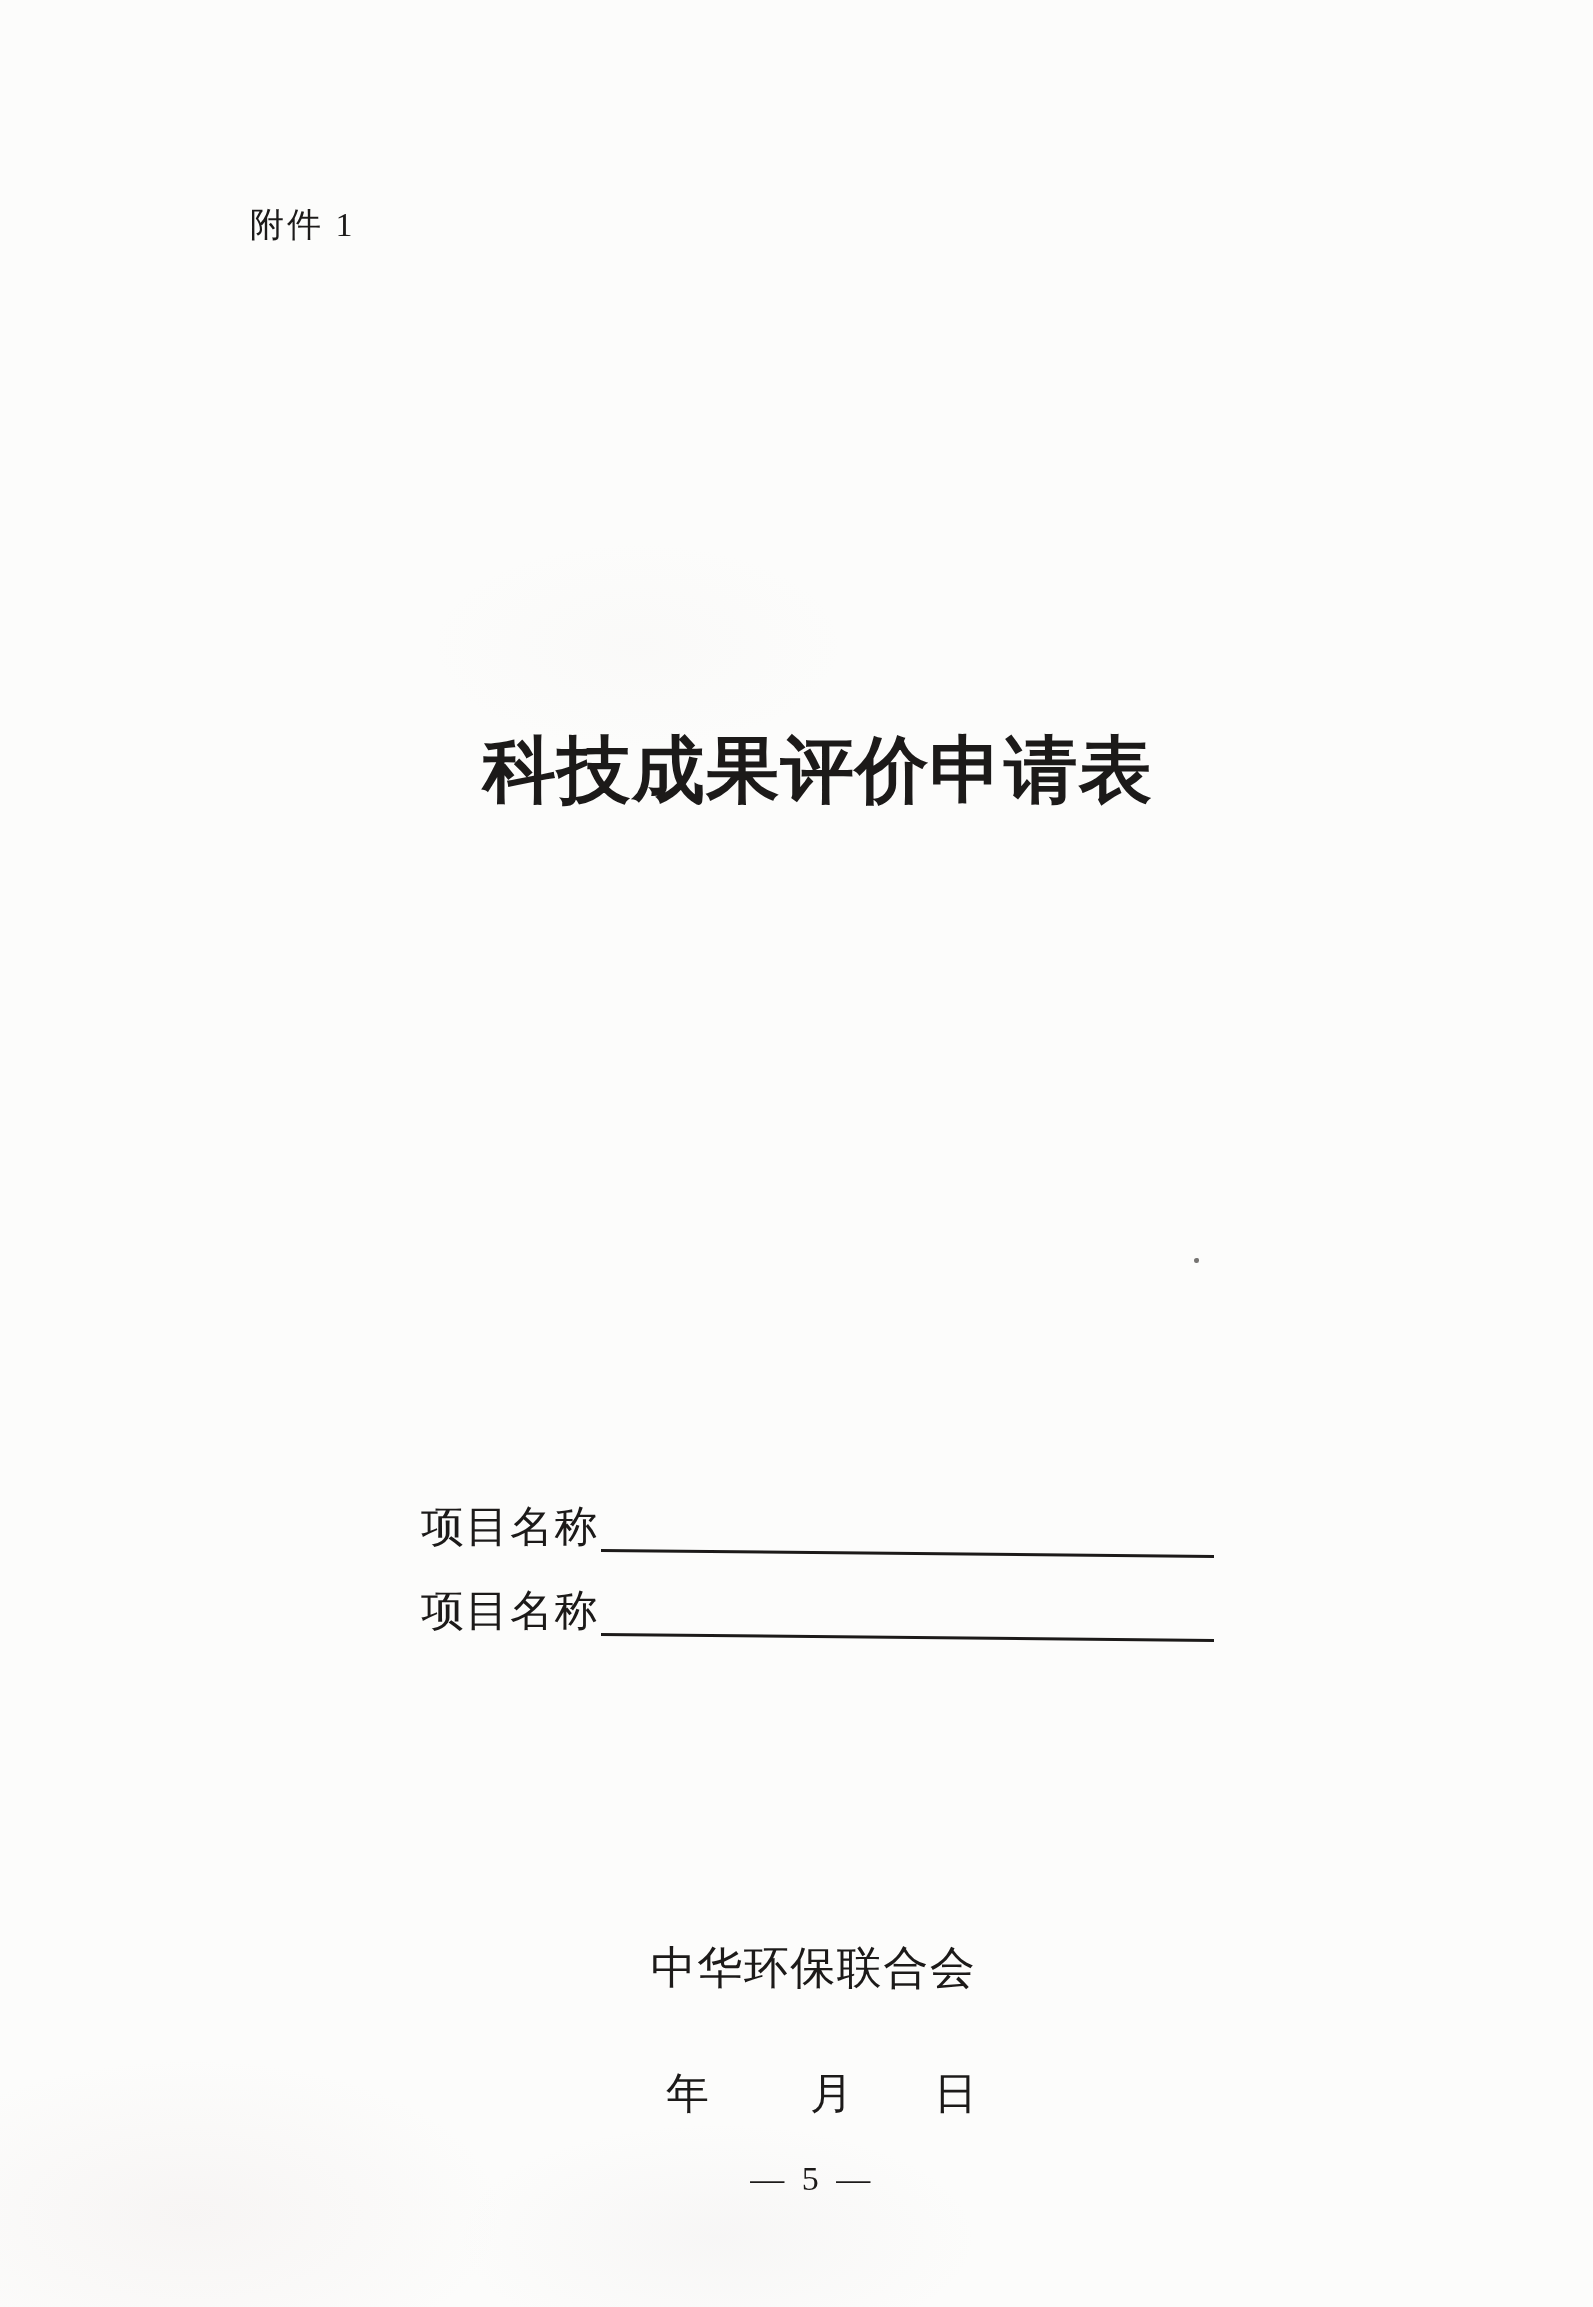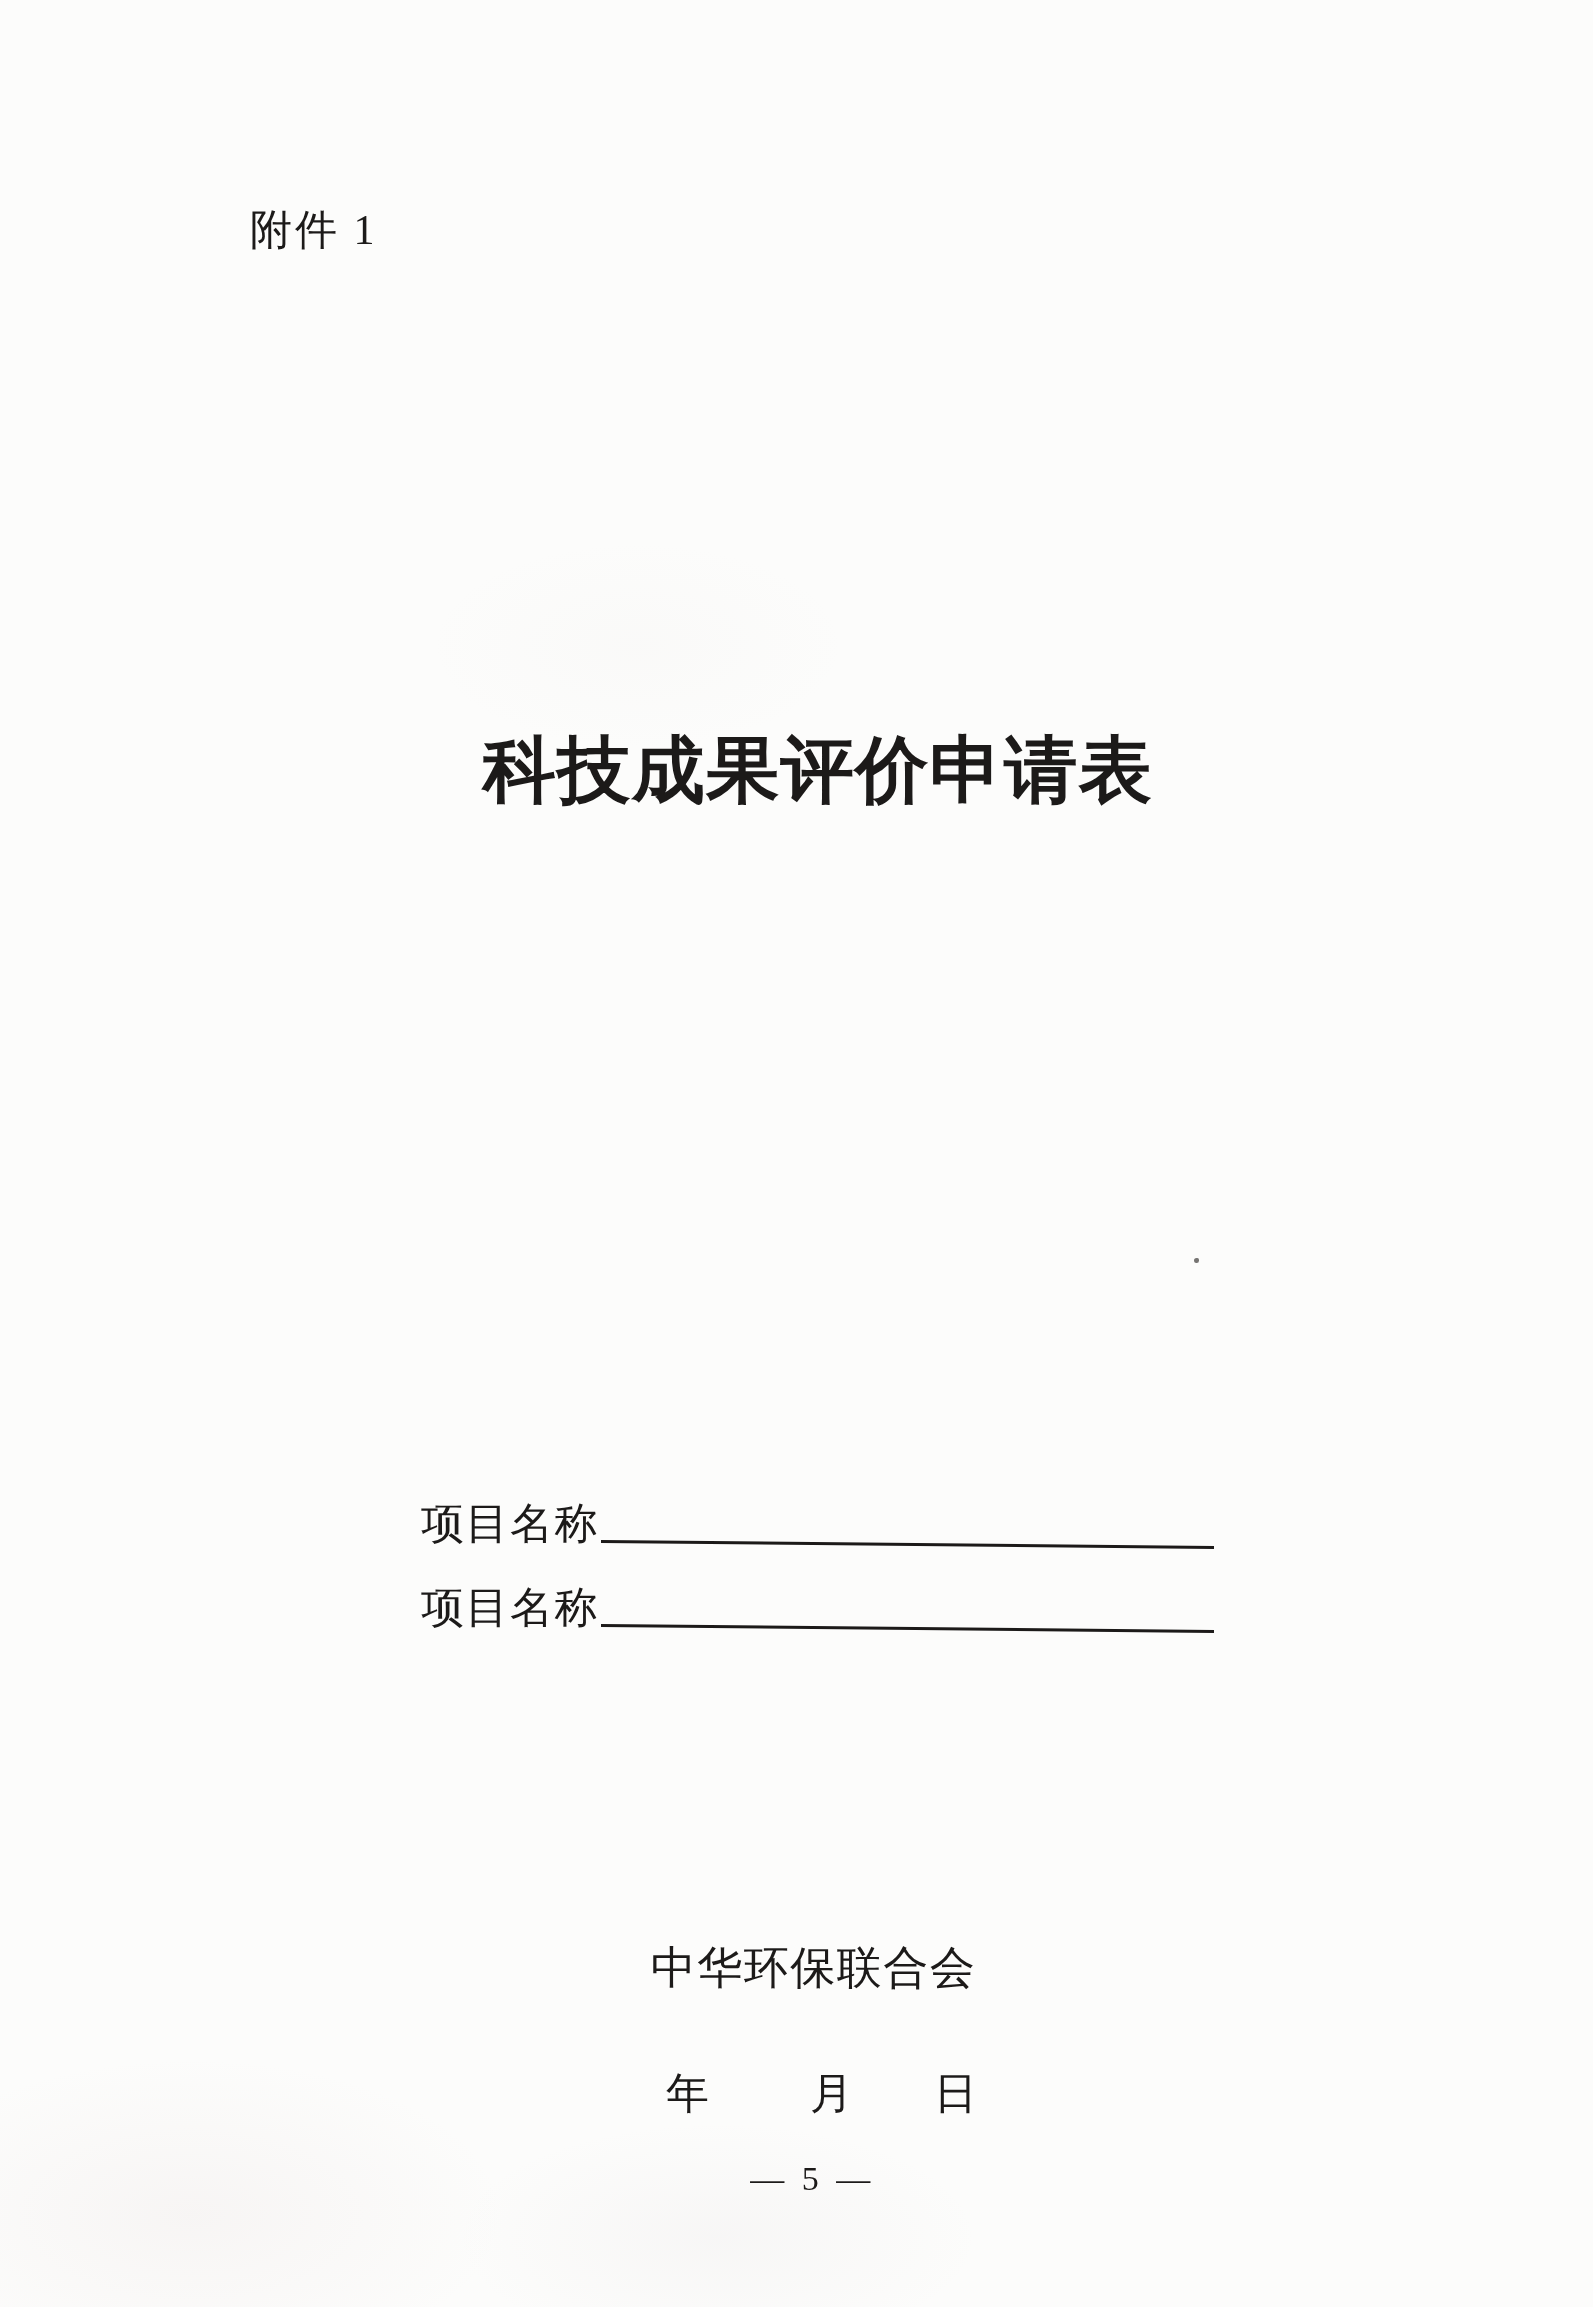--- a/index.html
+++ b/index.html
@@ -21,21 +21,21 @@
       radial-gradient(ellipse 446px 223px at 12% 96%, rgba(205,185,185,0.10), rgba(205,185,185,0) 70%),
       radial-gradient(ellipse 372px 164px at 45% 97%, rgba(190,180,185,0.08), rgba(190,180,185,0) 70%),
       radial-gradient(ellipse 297px 149px at 40% 28%, rgba(210,205,200,0.05), rgba(210,205,200,0) 70%),
       var(--paper);
     overflow: hidden;
   }
   .attachment-label {
     position: absolute;
     left: 250px;
     top: 202px;
-    font-size: 42px;
+    font-size: 34px;
     letter-spacing: 3px;
     white-space: nowrap;
   }
   .doc-title {
     position: absolute;
     left: 0;
     right: 0;
     top: 722px;
     text-align: center;
     transform: translateX(21px);
@@ -52,21 +52,21 @@
     height: 5.2px;
     background: #4a4744;
     border-radius: 60% 40% 55% 45%;
     opacity: 0.75;
   }
   .field-row {
     position: absolute;
     left: 421px;
     width: 792px;
     display: flex;
-    font-family: Liberation Mono, monospace;
+    align-items: flex-end;
   }
   .field-row.row-1 { top: 1498px; }
   .field-row.row-2 { top: 1582px; }
   .field-label {
     font-size: 43px;
     line-height: 1.35;
     letter-spacing: 1.5px;
     white-space: nowrap;
     flex: 0 0 auto;
   }

